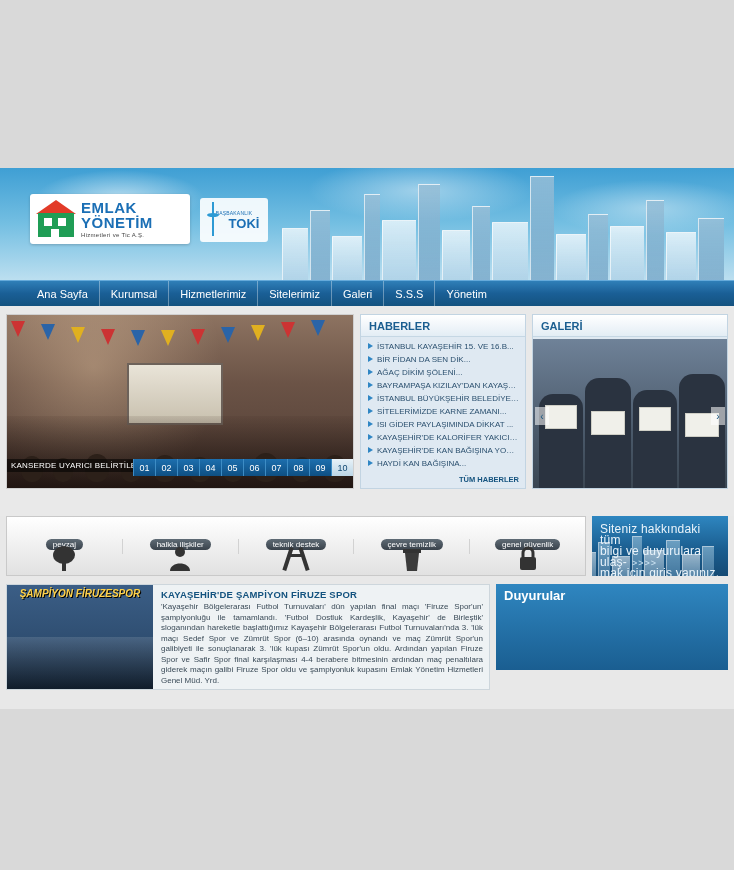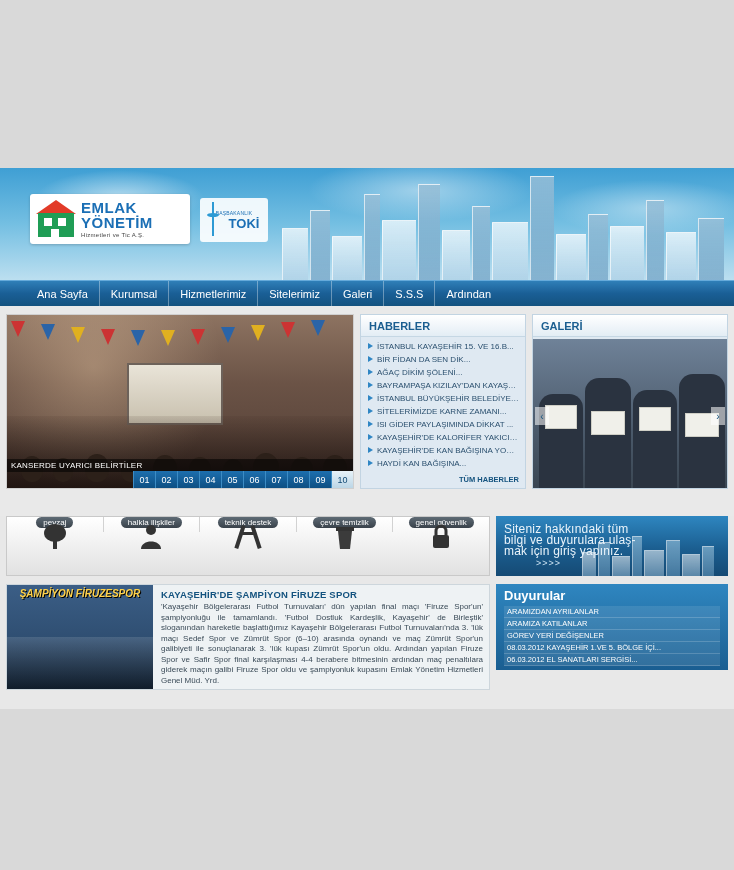--- a/index.html
+++ b/index.html
@@ -165,21 +165,21 @@
   .slider .caption {
     position: absolute; left: 0; bottom: 16px;
     width: 100%;
     background: rgba(0,0,0,.55);
     color: #fff;
     font-size: 8px;
     padding: 2px 4px;
     letter-spacing: .2px;
   }
   .pager {
-    position: absolute; right: 0; bottom: 0;
+    position: absolute; right: 0; bottom: 12px;
     display: flex;
     align-items: center;
   }
   .pager .pg {
     width: 22px; height: 17px;
     background: linear-gradient(180deg,#1d6fae,#0e4f83);
     color: #fff;
     font-size: 9px;
     display: flex; align-items: center; justify-content: center;
     border-left: 1px solid #3d8cc4;
@@ -265,25 +265,25 @@
   }
   
   .band2 {
     position: relative;
     height: 68px;
     padding: 0 6px;
     display: flex;
     gap: 6px;
   }
   .services {
-    width: 484px; height: 60px;
+    width: 580px; height: 60px;
     background: linear-gradient(180deg,#ffffff,#e1e1e1);
     border: 1px solid #c9c9c9;
     display: flex;
-    align-items: flex-start;
+    align-items: center;
   }
   .svc {
     flex: 1;
     position: relative;
     display: flex;
     flex-direction: column;
     align-items: center;
     justify-content: flex-end;
     border-right: 1px solid #d2d2d2;
     padding-bottom: 4px;
@@ -446,21 +446,21 @@
       </div>
     </div>
 
     <div class="nav">
       <a href="#">Ana Sayfa</a>
       <a href="#">Kurumsal</a>
       <a href="#">Hizmetlerimiz</a>
       <a href="#">Sitelerimiz</a>
       <a href="#">Galeri</a>
       <a href="#">S.S.S</a>
-      <a href="#">Ardından</a>
+      <a href="#">Yönetim</a>
     </div>
 
     <div class="band1">
 
       <div class="slider">
         <div class="photo"></div>
         <div class="bunting">
           <div class="flag" style="left:14px;  top:4px;"></div>
           <div class="flag" style="left:44px;  top:7px;  border-top-color:#2a64a8;"></div>
           <div class="flag" style="left:74px;  top:10px; border-top-color:#e0b020;"></div>
@@ -618,24 +618,17 @@
           <div class="team"></div>
         </div>
         <div class="ftxt">
           <h4>KAYAŞEHİR'DE ŞAMPİYON FİRUZE SPOR</h4>
           <p>'Kayaşehir Bölgelerarası Futbol Turnuvaları' dün yapılan final maçı 'Firuze Spor'un' şampiyonluğu ile tamamlandı. 'Futbol Dostluk Kardeşlik, Kayaşehir' de Birleştik' sloganından hareketle başlattığımız Kayaşehir Bölgelerarası Futbol Turnuvaları'nda 3. 'lük maçı Sedef Spor ve Zümrüt Spor (6–10) arasında oynandı ve maç Zümrüt Spor'un galibiyeti ile sonuçlanarak 3. 'lük kupası Zümrüt Spor'un oldu. Ardından yapılan Firuze Spor ve Safir Spor final karşılaşması 4-4 berabere bitmesinin ardından maç penaltılara giderek maçın galibi Firuze Spor oldu ve şampiyonluk kupasını Emlak Yönetim Hizmetleri Genel Müd. Yrd.</p>
         </div>
       </div>
 
       <div class="announce">
         <h3>Duyurular</h3>
-        <ul>
-          <li>ARAMIZDAN AYRILANLAR</li>
-          <li>ARAMIZA KATILANLAR</li>
-          <li>GÖREV YERİ DEĞİŞENLER</li>
-          <li>08.03.2012 KAYAŞEHİR 1.VE 5. BÖLGE İÇİ...</li>
-          <li>06.03.2012 EL SANATLARI SERGİSİ...</li>
-        </ul>
       </div>
     </div>
 
   </div>
 </div>
 
 </body></html>

